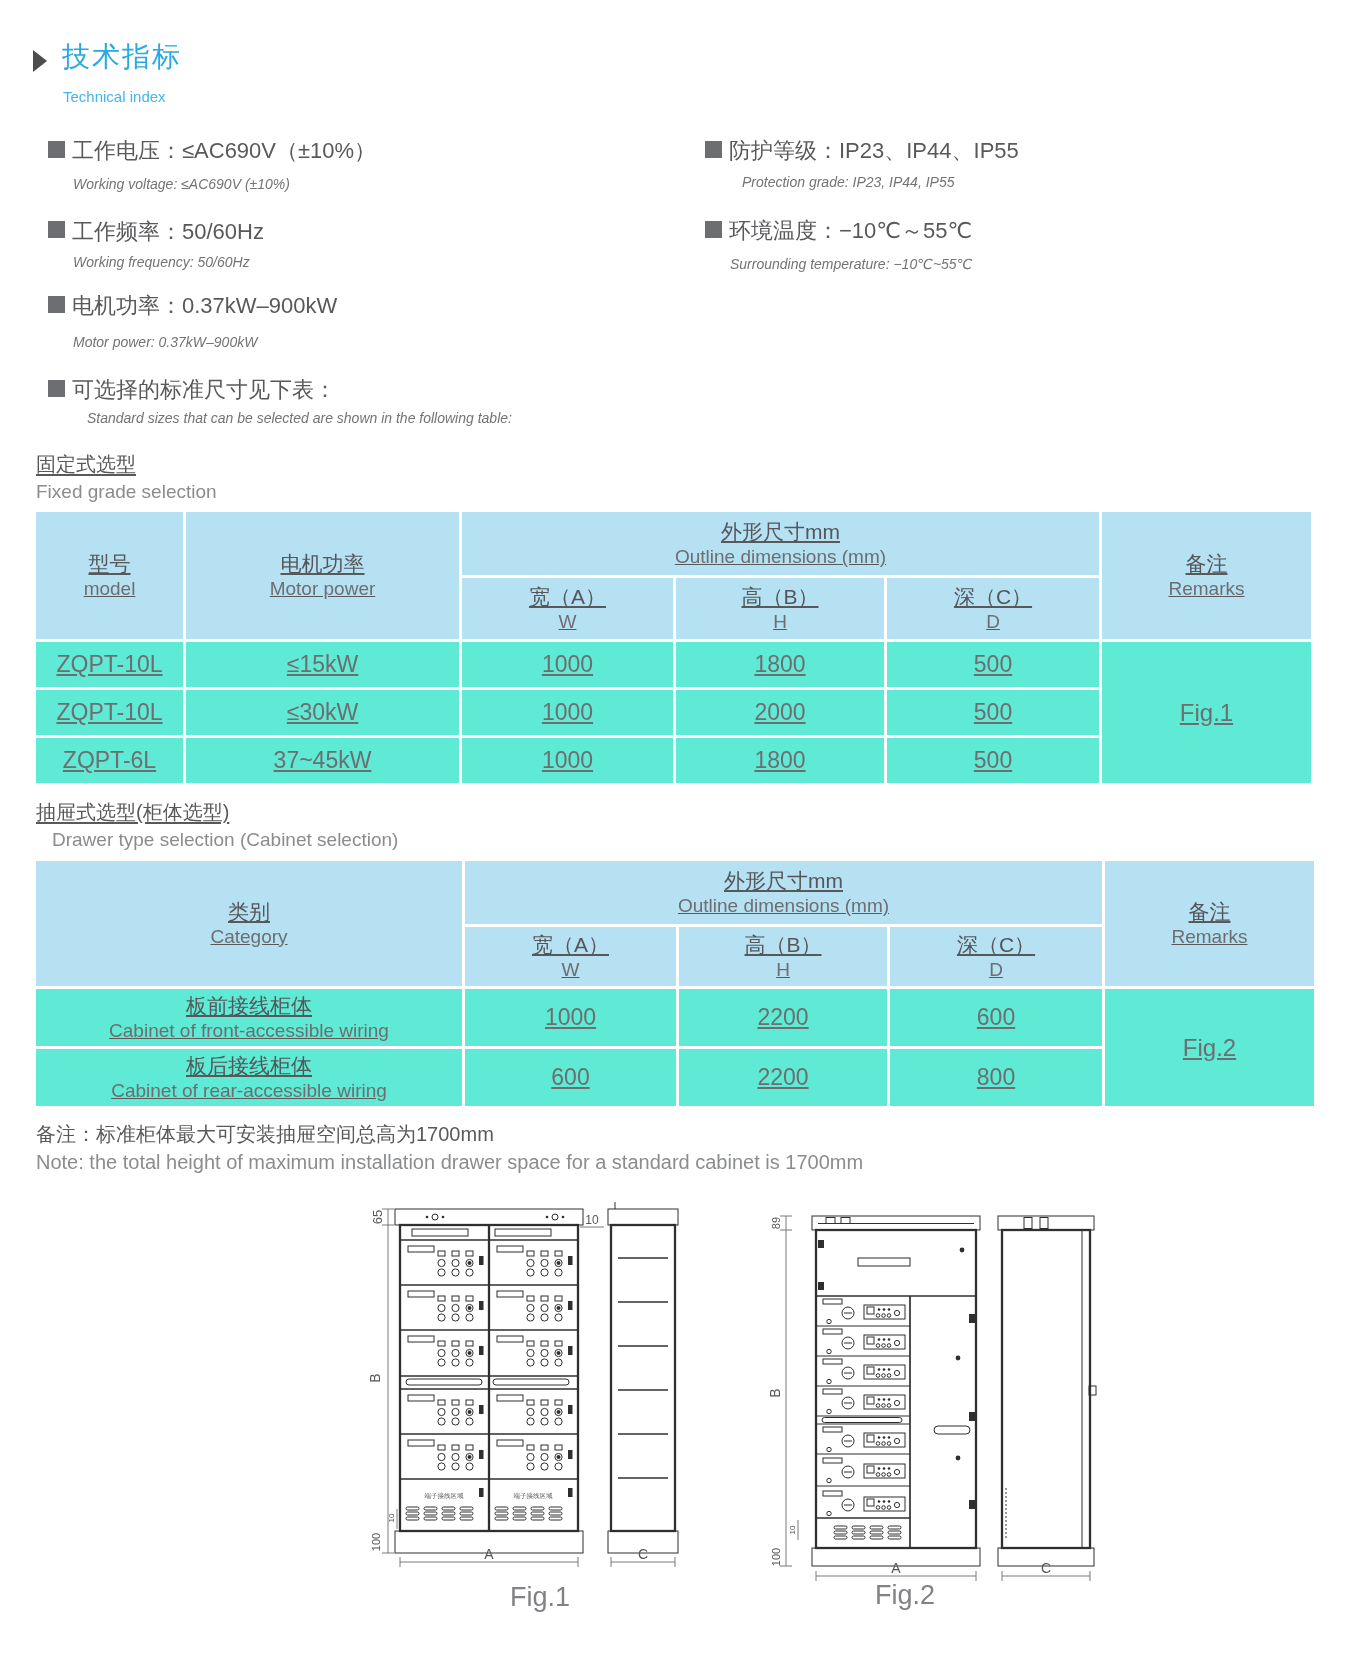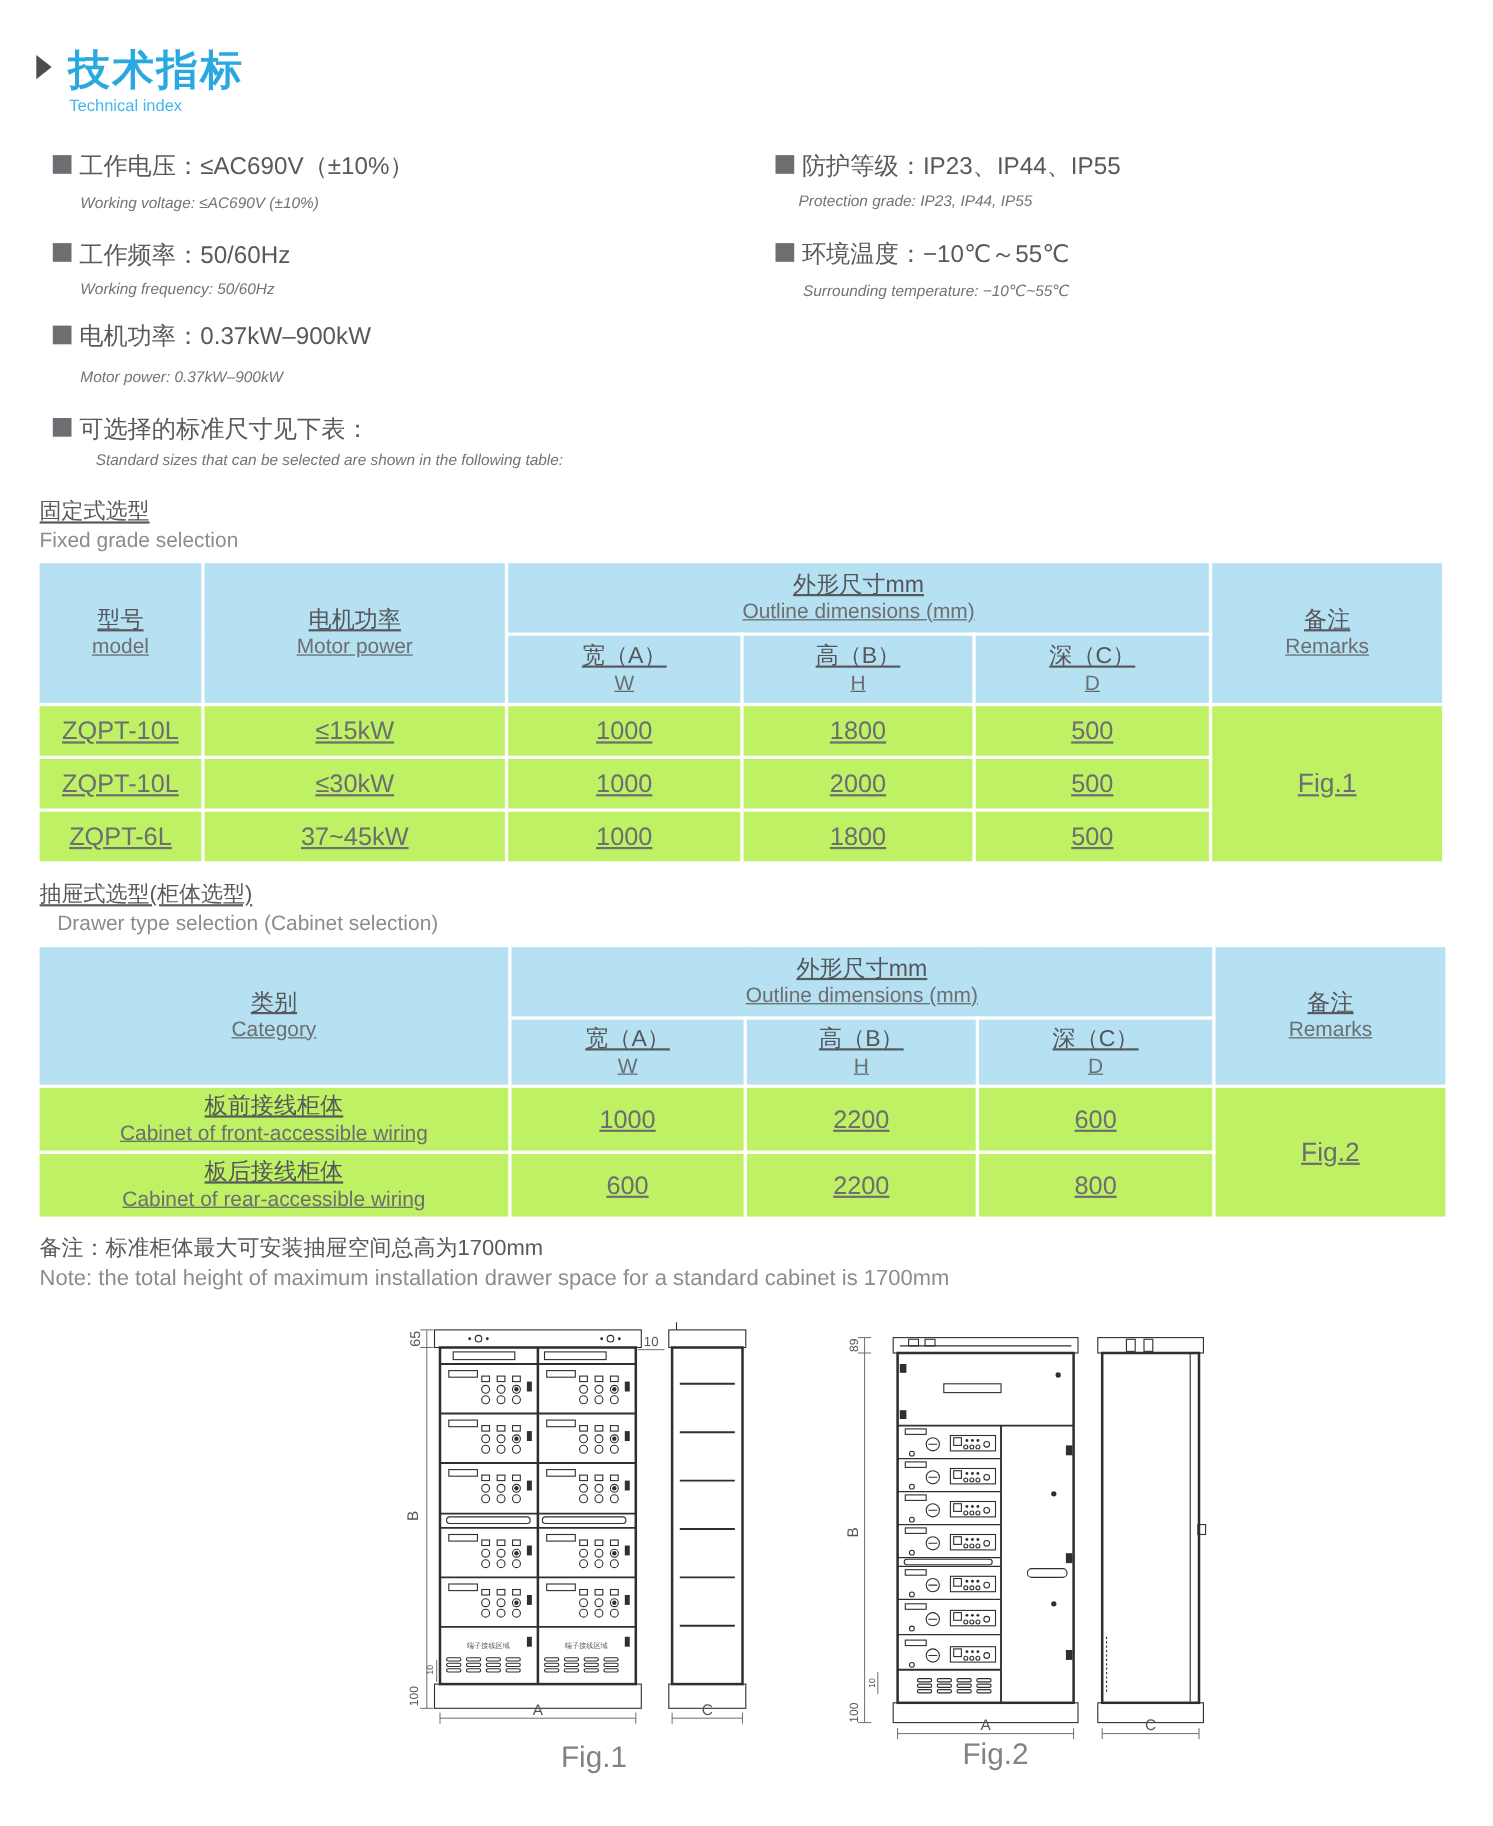--- a/index.html
+++ b/index.html
@@ -7,37 +7,37 @@
     width:1357px;height:1660px;position:relative;background:#ffffff;
     font-family:"Liberation Sans","DejaVu Sans",sans-serif;color:#58595b;
     overflow:hidden;
   }
   .abs{position:absolute;}
   
   .title-arrow{
     width:0;height:0;border-left:14px solid #4d4d4f;
     border-top:11px solid transparent;border-bottom:11px solid transparent;
   }
-  .page-title{font-size:38px;color:#29a9e0;letter-spacing:2px;font-weight:bold;}
+  .page-title{font-size:28px;color:#29a9e0;letter-spacing:2px;}
   .page-subtitle{font-size:15px;color:#45b6e8;}
   
   .bullet{width:17px;height:17px;background:#6d6e71;}
   .spec-cn{font-size:22px;color:#58595b;white-space:nowrap;}
   .spec-en{font-size:14px;color:#737373;white-space:nowrap;font-style:italic;}
   
   .sec-cn{font-size:20px;color:#58595b;text-decoration:underline;text-underline-offset:3px;}
   .sec-en{font-size:19px;color:#8a8c8e;}
   
   table.spec{border-collapse:collapse;table-layout:fixed;}
   table.spec th,table.spec td{
     border:3px solid #ffffff;text-align:center;vertical-align:middle;
     padding:0;font-weight:normal;text-decoration:underline;
   }
   table.spec th{background:#b5e1f3;}
-  table.spec td{background:#bef264;}
+  table.spec td{background:#5eead4;}
   .hcn{font-size:21px;color:#55565a;line-height:1.25;}
   .hen{font-size:19px;color:#6d6e71;line-height:1.25;}
   .num{font-size:23px;color:#6d6e71;}
   .catcn{font-size:21px;color:#55565a;line-height:1.3;}
   .caten{font-size:19px;color:#6d6e71;line-height:1.3;}
   .remark{font-size:24px;color:#6d6e71;}
   
   .note-cn{font-size:20px;color:#58595b;}
   .note-en{font-size:20px;color:#8a8c8e;}
   
@@ -69,21 +69,21 @@
 <div class="abs bullet" style="left:48px;top:296px;"></div>
 <div class="abs spec-cn" style="left:72px;top:291px;">电机功率：0.37kW–900kW</div>
 <div class="abs spec-en" style="left:73px;top:334px;">Motor power: 0.37kW–900kW</div>
 
 <div class="abs bullet" style="left:48px;top:380px;"></div>
 <div class="abs spec-cn" style="left:72px;top:375px;">可选择的标准尺寸见下表：</div>
 <div class="abs spec-en" style="left:87px;top:410px;">Standard sizes that can be selected are shown in the following table:</div>
 
 <div class="abs bullet" style="left:705px;top:141px;"></div>
 <div class="abs spec-cn" style="left:729px;top:136px;">防护等级：IP23、IP44、IP55</div>
-<div class="abs spec-en" style="left:726px;top:174px;">Protection grade: IP23, IP44, IP55</div>
+<div class="abs spec-en" style="left:742px;top:174px;">Protection grade: IP23, IP44, IP55</div>
 
 <div class="abs bullet" style="left:705px;top:221px;"></div>
 <div class="abs spec-cn" style="left:729px;top:216px;">环境温度：−10℃～55℃</div>
 <div class="abs spec-en" style="left:730px;top:256px;">Surrounding temperature: −10℃~55℃</div>
 
 <div class="abs sec-cn" style="left:36px;top:451px;">固定式选型</div>
 <div class="abs sec-en" style="left:36px;top:481px;">Fixed grade selection</div>
 
 <table class="spec abs" style="left:33px;top:509px;">
   <colgroup>

